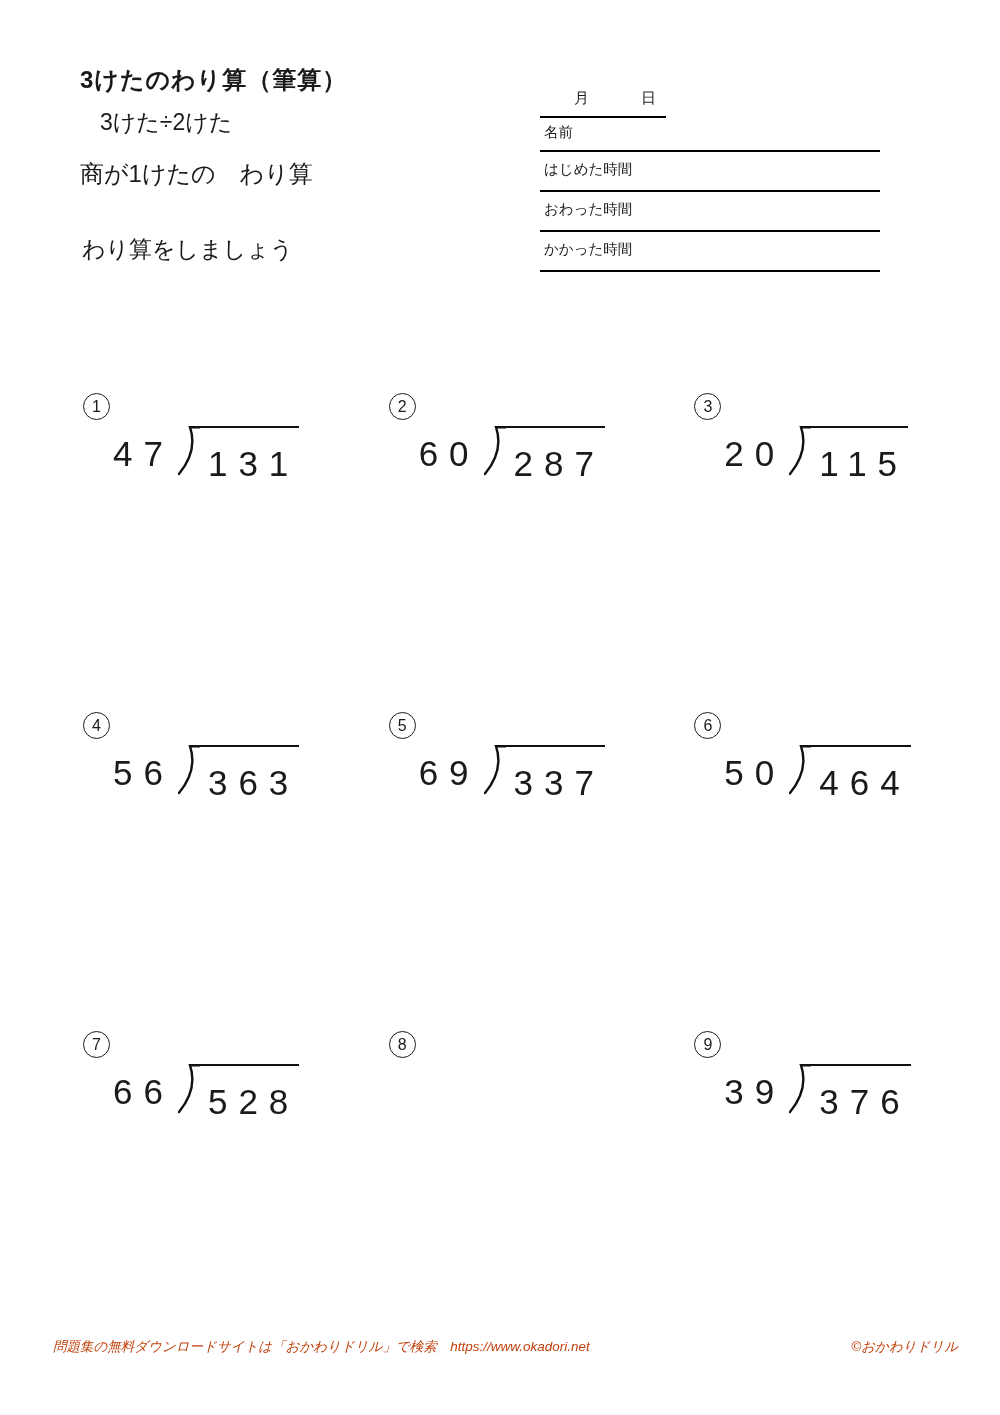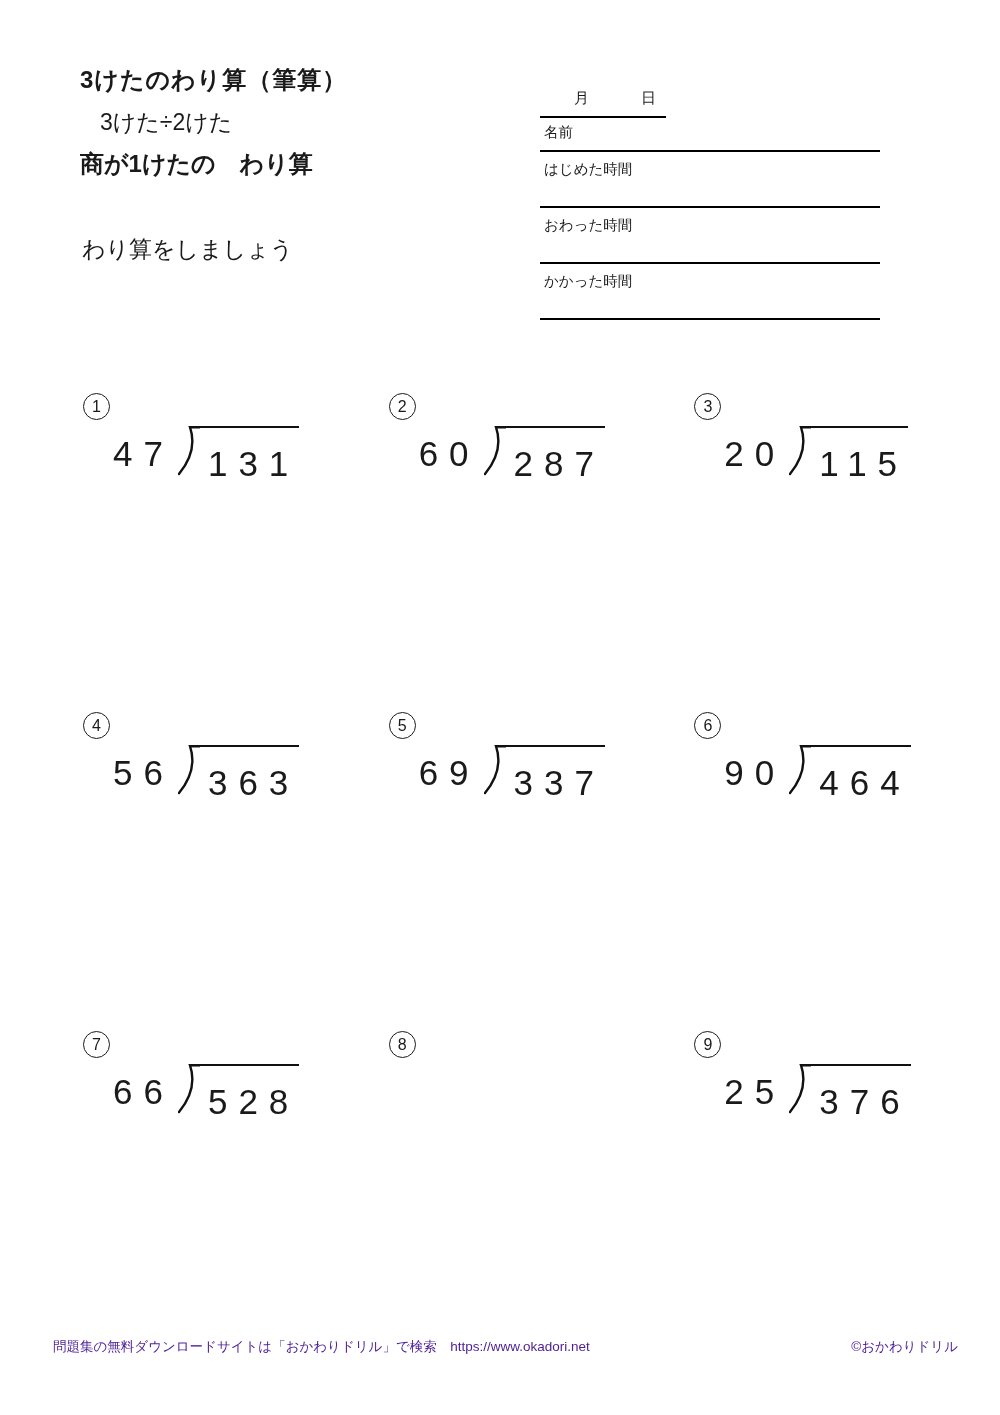--- a/index.html
+++ b/index.html
@@ -9,39 +9,39 @@
     width:1000px; height:1415px;
     font-family:"Liberation Sans","DejaVu Sans",sans-serif;
     color:#1a1a1a;
     overflow:hidden;
   }
 
   
   .title-block { position:absolute; left:80px; top:68px; }
   .main-title   { font-size:24px; font-weight:bold; letter-spacing:1px; line-height:1; }
   .sub-title-1  { font-size:23px; font-weight:normal; margin-top:19px; line-height:1;margin-left:20px; }
-  .sub-title-2  { font-size:24px; font-weight:bold; margin-top:18px; line-height:1; }
+  .sub-title-2  { font-size:24px; font-weight:normal; margin-top:28px; line-height:1; }
   .instruction  { position:absolute; left:82px; top:238px; font-size:23px; font-weight:normal; line-height:1; }
 
   
   .header-form { position:absolute; left:540px; top:84px; width:340px; }
   .date-row {
     width:126px; height:34px;
     border-bottom:2px solid #000;
     display:flex; justify-content:space-between;
     padding:5px 10px 0 34px;
     font-size:15px;
   }
   .form-row {
     width:100%;
     border-bottom:2px solid #000;
     font-size:14.5px;
   }
   .form-row.name    { height:34px; padding:5px 0 0 4px; }
-  .form-row.time    { height:56px; padding:8px 0 0 4px; }
+  .form-row.time    { height:40px; padding:8px 0 0 4px; }
 
   
   .problems {
     position:absolute; left:83px; top:393px; width:917px;
     display:grid;
     grid-template-columns:repeat(3, 1fr);
     grid-auto-rows:319px;
   }
   .problem { position:relative; }
   .pnum {
@@ -56,21 +56,21 @@
   .paren { flex:none; margin-left:4px; margin-right:-1px; display:block; }
   .dividend {
     border-top:2.5px solid #111;
     padding:18px 0 0 9px;
   }
 
   
   .footer {
     position:absolute; left:53px; right:42px; top:1338px;
     display:flex; justify-content:space-between;
-    font-size:13.5px; color:#4c1d95;
+    font-size:13.5px; color:#c2410c;font-style:italic;
   }
 </style>
 </head>
 <body>
 
 <div class="title-block">
   <div class="main-title">3けたのわり算（筆算）</div>
   <div class="sub-title-1">3けた÷2けた</div>
   <div class="sub-title-2">商が1けたの　わり算</div>
 </div>
@@ -148,21 +148,21 @@
       <svg class="paren" width="22" height="50" viewBox="0 0 22 50">
           <path d="M22 1.2 L12 1.2 Q20 25 1 48" fill="none" stroke="#111" stroke-width="2.4" stroke-linecap="round"></path>
         </svg>
       <span class="digits dividend">337</span>
     </div>
   </div>
 
   <div class="problem">
     <div class="pnum">6</div>
     <div class="expr">
-      <span class="digits divisor">90</span>
+      <span class="digits divisor">50</span>
       <svg class="paren" width="22" height="50" viewBox="0 0 22 50">
           <path d="M22 1.2 L12 1.2 Q20 25 1 48" fill="none" stroke="#111" stroke-width="2.4" stroke-linecap="round"></path>
         </svg>
       <span class="digits dividend">464</span>
     </div>
   </div>
 
   <div class="problem">
     <div class="pnum">7</div>
     <div class="expr">
@@ -174,21 +174,21 @@
     </div>
   </div>
 
   <div class="problem">
     <div class="pnum">8</div>
   </div>
 
   <div class="problem">
     <div class="pnum">9</div>
     <div class="expr">
-      <span class="digits divisor">25</span>
+      <span class="digits divisor">39</span>
       <svg class="paren" width="22" height="50" viewBox="0 0 22 50">
           <path d="M22 1.2 L12 1.2 Q20 25 1 48" fill="none" stroke="#111" stroke-width="2.4" stroke-linecap="round"></path>
         </svg>
       <span class="digits dividend">376</span>
     </div>
   </div>
 
 </div>
 
 <div class="footer">

